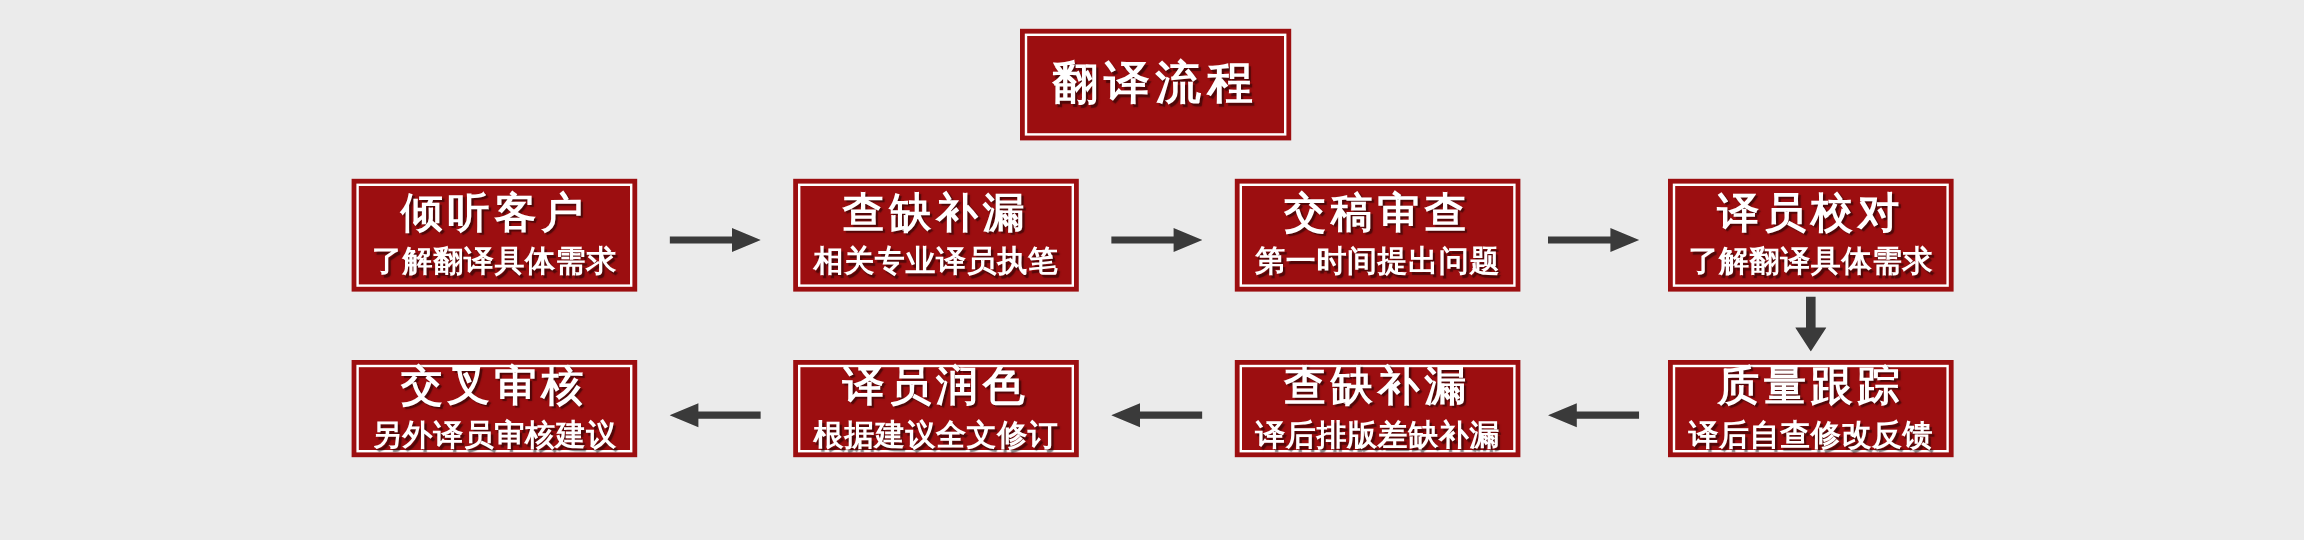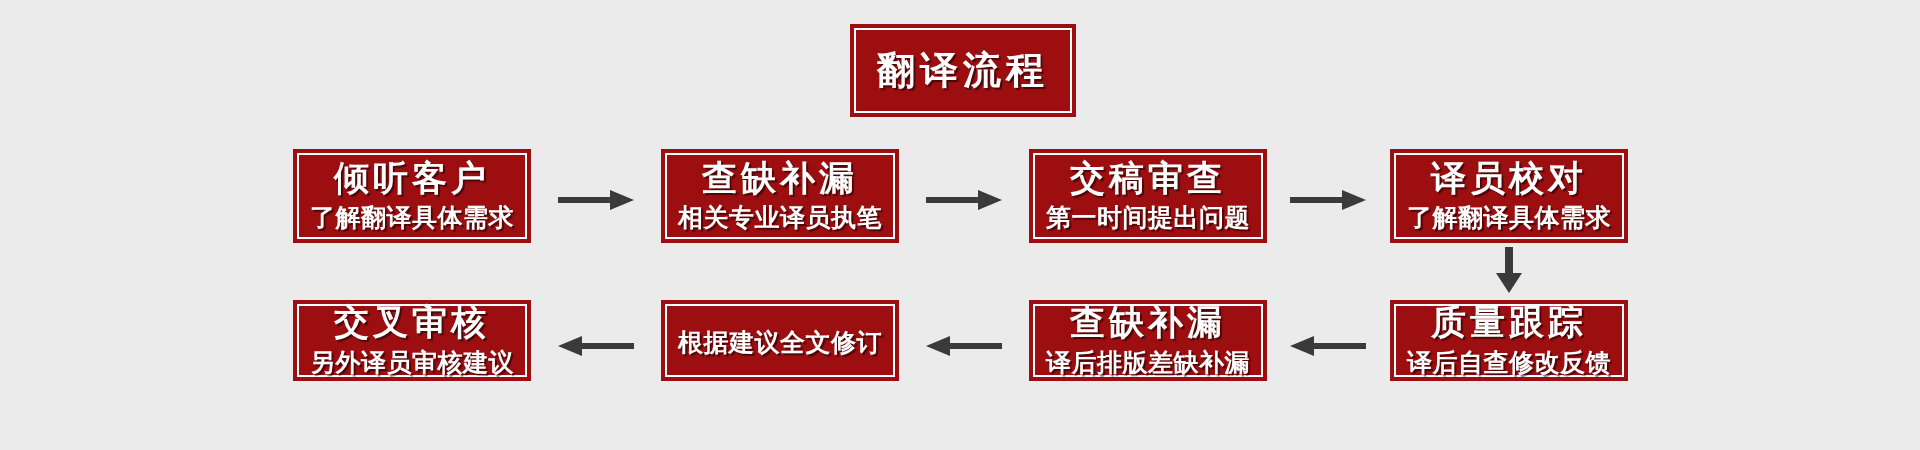--- a/index.html
+++ b/index.html
@@ -107,20 +107,21 @@
   </div>
 
   <div class="rbox row2-box col-1">
     <div class="rbox-inner">
       <div class="box-title">交叉审核</div>
       <div class="box-sub">另外译员审核建议</div>
     </div>
   </div>
   <div class="rbox row2-box col-2">
     <div class="rbox-inner">
+      <div class="box-title">译员润色</div>
       <div class="box-sub">根据建议全文修订</div>
     </div>
   </div>
   <div class="rbox row2-box col-3">
     <div class="rbox-inner">
       <div class="box-title">查缺补漏</div>
       <div class="box-sub">译后排版差缺补漏</div>
     </div>
   </div>
   <div class="rbox row2-box col-4">

